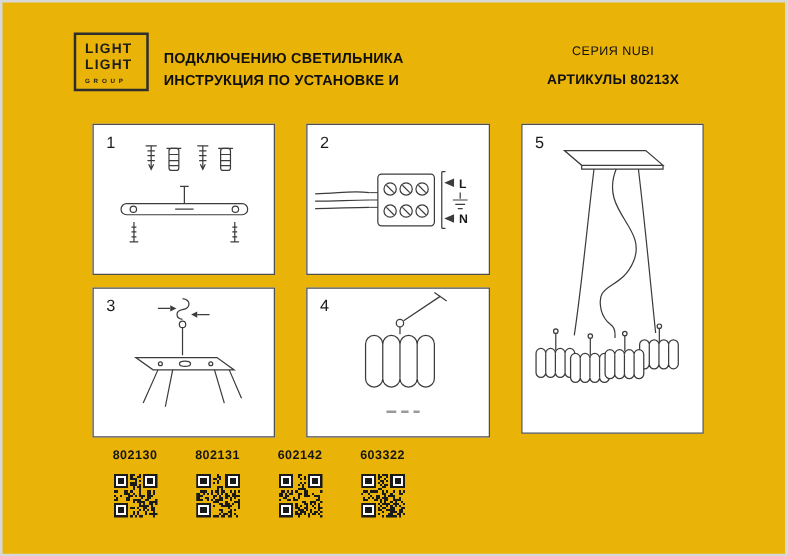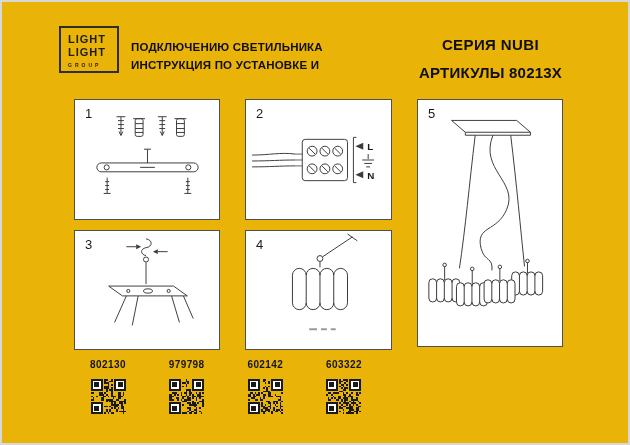--- a/index.html
+++ b/index.html
@@ -4,31 +4,31 @@
 <style>
   *{margin:0;padding:0;box-sizing:border-box}
   html,body{background:#fff}
   body{font-family:"Liberation Sans","DejaVu Sans",sans-serif}
   .page{position:relative;width:630px;height:445px;background:#eab308;border:2px solid #d8d8d8;overflow:hidden}
   .logo-box{position:absolute;left:57px;top:24px;width:60px;height:47px;border:2px solid #2e2e2e;padding:5px 0 0 7px;color:#1c1c1c}
   .logo-line{font-weight:bold;font-size:11px;letter-spacing:1px;line-height:1.2}
   .logo-sub{font-weight:bold;font-size:5px;letter-spacing:3px;margin-top:3px}
   .doc-title{position:absolute;left:129px;top:36px;font-weight:bold;font-size:11.5px;line-height:1.6;color:#0f0f0f;letter-spacing:.2px}
   .right-head{position:absolute;left:415px;top:34px;width:147px;text-align:center;color:#0f0f0f}
-  .series{font-weight:bold;font-size:15px;letter-spacing:.4px}
-  .art-title{font-weight:bold;font-size:15px;margin-top:11px;letter-spacing:.2px}
+  .series{font-weight:normal;font-size:10px;letter-spacing:.4px}
+  .art-title{font-weight:bold;font-size:11px;margin-top:11px;letter-spacing:.2px}
   .box{position:absolute;border:1px solid #4f4f4f;background:#fff}
   #box1{left:72px;top:97px;width:146px;height:121px}
   #box2{left:243px;top:97px;width:147px;height:121px}
   #box3{left:72px;top:228px;width:146px;height:120px}
   #box4{left:243px;top:228px;width:147px;height:120px}
   #box5{left:415px;top:97px;width:146px;height:248px}
   .step-num{position:absolute;top:6px;left:10px;font-size:13px;color:#1a1a1a;z-index:2}
   .diagram{position:absolute;left:0;top:0;width:100%;height:100%}
-  .articles-row{position:absolute;left:73px;top:357px;width:302px;display:flex;justify-content:space-between}
+  .articles-row{position:absolute;left:73px;top:357px;width:302px;display:flex;}
   .article-col{width:66px;text-align:center}
   .article-code{font-size:10px;font-weight:bold;color:#151515;letter-spacing:.4px}
   .qr{width:35px;height:35px;margin:9px auto 0}
 </style>
 </head>
 <body>
 
 <svg width="0" height="0" style="position:absolute" aria-hidden="true">
   <defs>
     <g id="shade-shape">
@@ -286,21 +286,21 @@
             <rect x="2" y="2" width="3" height="3"></rect>
             <rect x="14" y="0" width="7" height="7"></rect>
             <rect x="15" y="1" width="5" height="5" fill="#fff"></rect>
             <rect x="16" y="2" width="3" height="3"></rect>
             <rect x="0" y="14" width="7" height="7"></rect>
             <rect x="1" y="15" width="5" height="5" fill="#fff"></rect>
             <rect x="2" y="16" width="3" height="3"></rect>
           </svg></div>
     </div>
     <div class="article-col">
-      <div class="article-code">979798</div>
+      <div class="article-code">802131</div>
       <div class="qr"><svg viewBox="0 0 21 21" width="100%" height="100%" shape-rendering="crispEdges" fill="#1a1a1a">
             <rect x="10" y="0" width="1" height="1"></rect>
             <rect x="10" y="1" width="1" height="1"></rect>
             <rect x="11" y="1" width="1" height="1"></rect>
             <rect x="8" y="2" width="1" height="1"></rect>
             <rect x="9" y="2" width="1" height="1"></rect>
             <rect x="11" y="2" width="1" height="1"></rect>
             <rect x="10" y="3" width="1" height="1"></rect>
             <rect x="8" y="4" width="1" height="1"></rect>
             <rect x="10" y="4" width="1" height="1"></rect>

